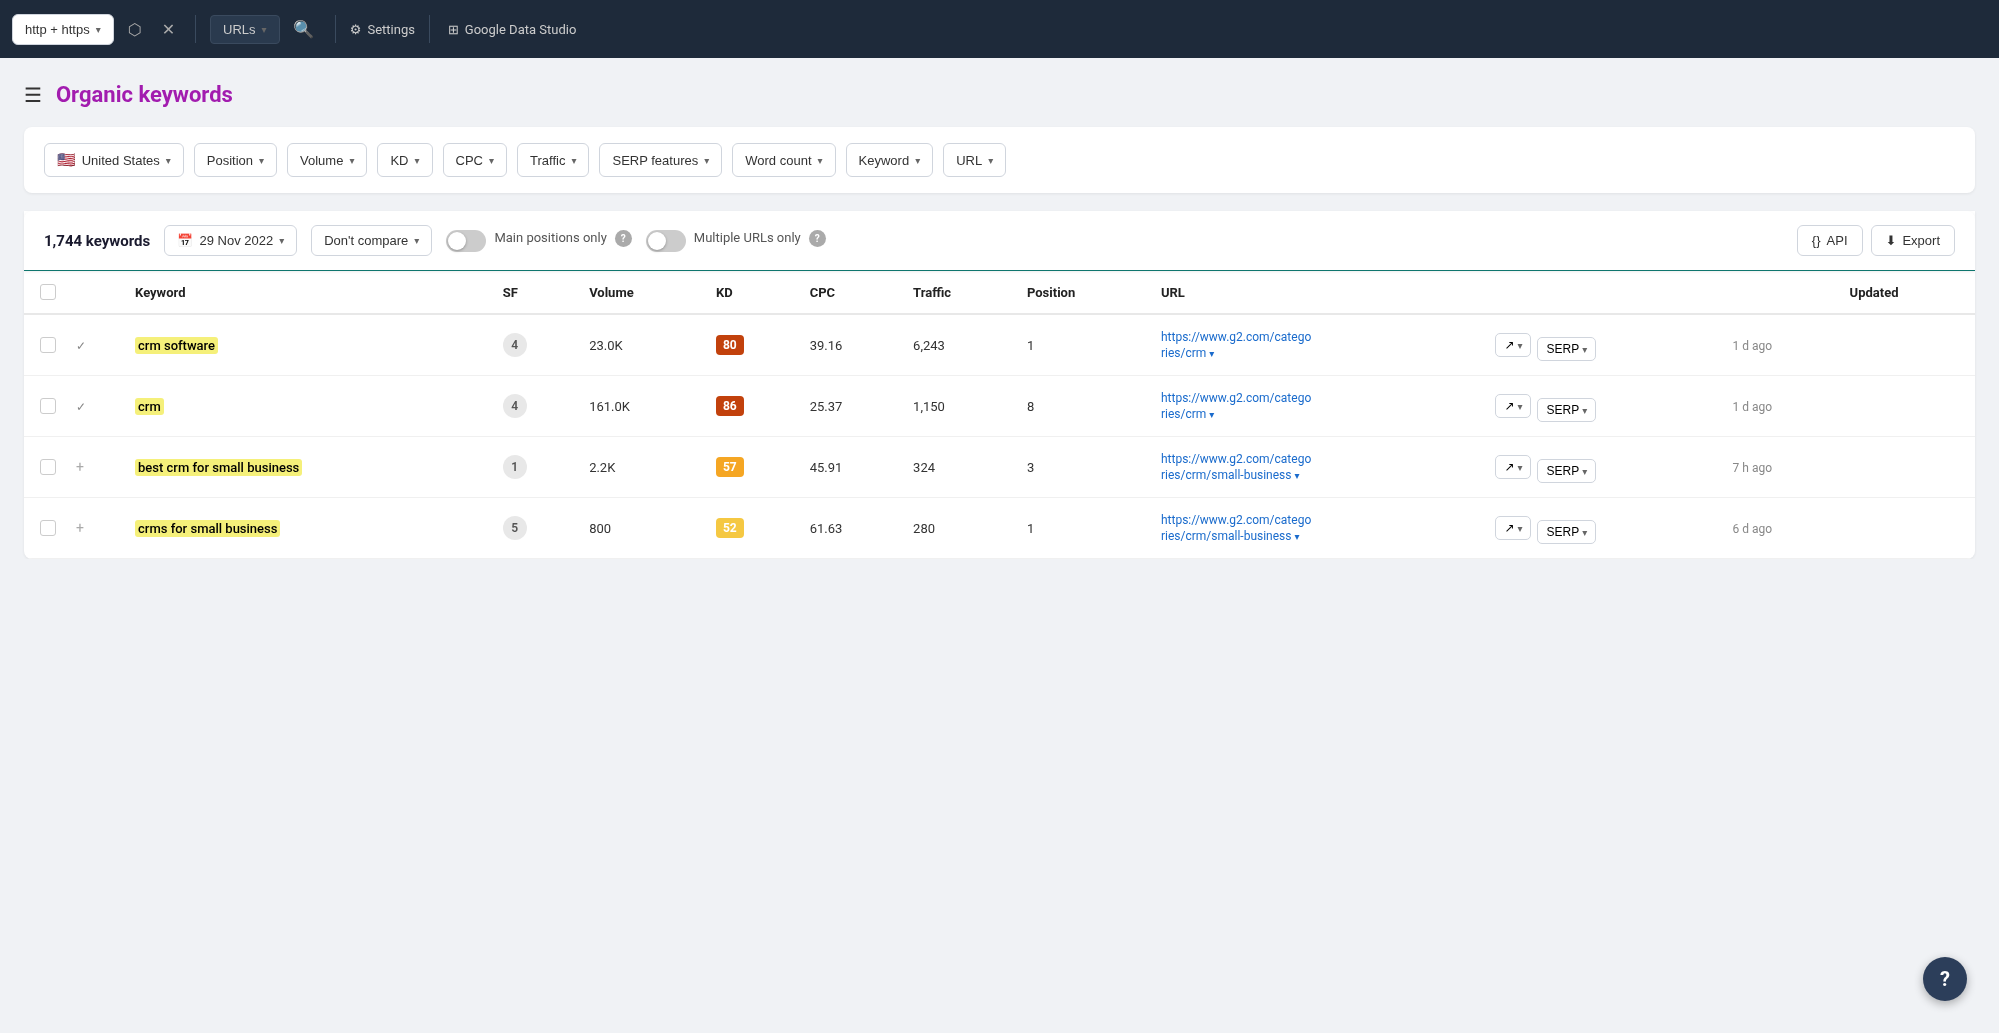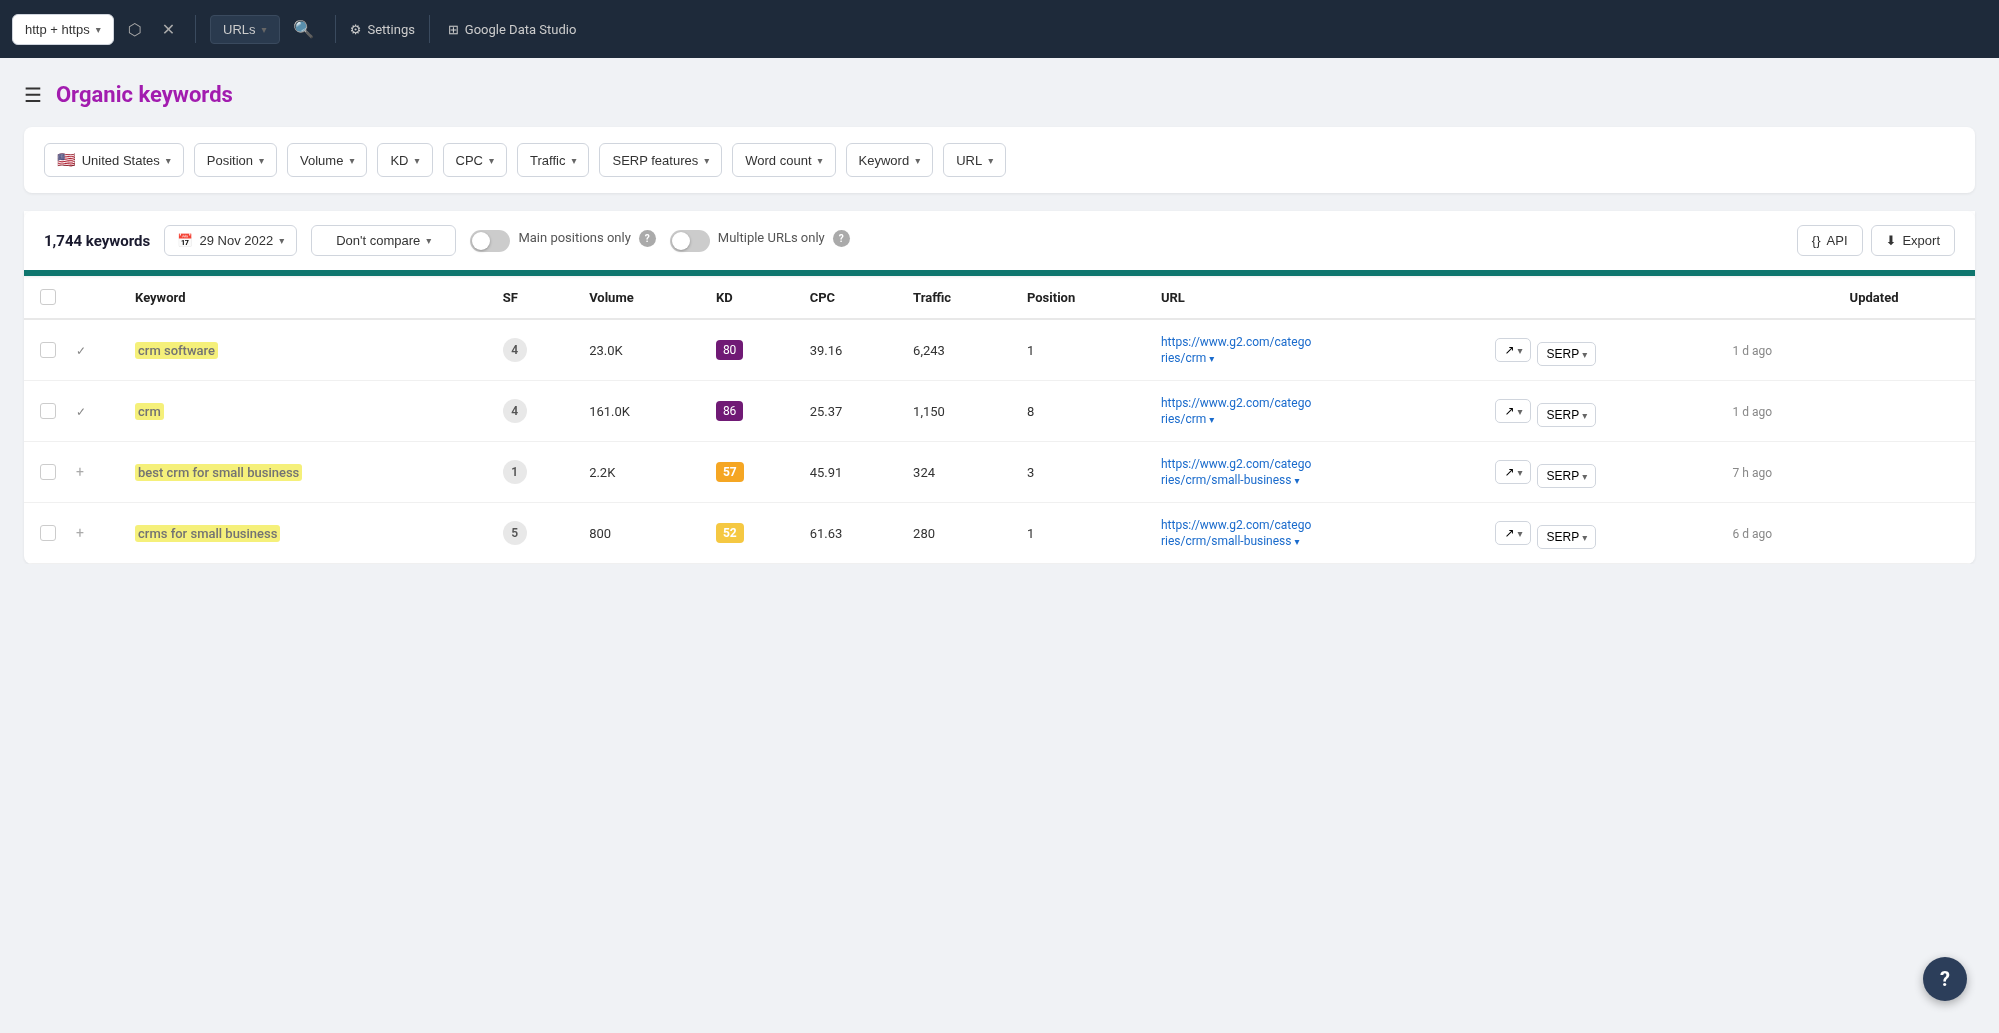--- a/index.html
+++ b/index.html
@@ -24,46 +24,46 @@
     .hamburger { font-size: 20px; cursor: pointer; color: #333; }
     .page-title { font-size: 22px; font-weight: 700; color: #a21caf; }
 
     
     .filter-bar { background: #fff; border-radius: 8px; padding: 16px 20px; display: flex; flex-wrap: wrap; gap: 10px; margin-bottom: 18px; box-shadow: 0 1px 3px rgba(0,0,0,0.07); }
     .filter-btn { border: 1.5px solid #d0d5dd; border-radius: 6px; background: #fff; padding: 7px 12px; font-size: 13px; cursor: pointer; display: flex; align-items: center; gap: 6px; color: #333; font-weight: 500; }
     .flag { font-size: 15px; }
     .chevron { font-size: 10px; color: #666; }
 
     
-    .results-bar { background: #fff; border-radius: 8px; padding: 14px 20px; display: flex; align-items: center; gap: 14px; margin-bottom: 0; box-shadow: 0 1px 3px rgba(0,0,0,0.07); border-bottom: 6px solid #0f766e; border-bottom-left-radius: 0; border-bottom-right-radius: 0; }
+    .results-bar { background: #fff; border-radius: 8px; padding: 14px 20px; display: flex; align-items: center; gap: 14px; margin-bottom: 0; box-shadow: 0 1px 3px rgba(0,0,0,0.07); border-bottom: 1px solid #0f766e; border-bottom-left-radius: 0; border-bottom-right-radius: 0; }
     .keywords-count { font-weight: 700; font-size: 15px; white-space: nowrap; }
     .date-btn { border: 1.5px solid #d0d5dd; border-radius: 6px; background: #fff; padding: 7px 12px; font-size: 13px; cursor: pointer; display: flex; align-items: center; gap: 6px; color: #333; }
-    .compare-btn { border: 1.5px solid #d0d5dd; border-radius: 6px; background: #fff; padding: 7px 24px; font-size: 13px; cursor: pointer; display: flex; align-items: center; gap: 6px; color: #333; }
+    .compare-btn { border: 1.5px solid #d0d5dd; border-radius: 6px; background: #fff; padding: 7px 12px; font-size: 13px; cursor: pointer; display: flex; align-items: center; gap: 6px; color: #333; }
     .toggle-group { display: flex; align-items: flex-start; gap: 8px; font-size: 13px; color: #555; }
     .toggle { width: 40px; height: 22px; background: #ccc; border-radius: 11px; position: relative; cursor: pointer; }
     .toggle-knob { width: 18px; height: 18px; background: #fff; border-radius: 50%; position: absolute; top: 2px; left: 2px; transition: left 0.2s; box-shadow: 0 1px 3px rgba(0,0,0,0.3); }
     .help-icon { width: 17px; height: 17px; border-radius: 50%; background: #aaa; color: #fff; font-size: 10px; display: inline-flex; align-items: center; justify-content: center; cursor: pointer; font-weight: 700; }
     .results-bar-right { margin-left: auto; display: flex; gap: 8px; }
     .api-btn { border: 1.5px solid #d0d5dd; border-radius: 6px; background: #fff; padding: 7px 14px; font-size: 13px; cursor: pointer; display: flex; align-items: center; gap: 6px; color: #333; font-weight: 500; }
     .export-btn { border: 1.5px solid #d0d5dd; border-radius: 6px; background: #fff; padding: 7px 14px; font-size: 13px; cursor: pointer; display: flex; align-items: center; gap: 6px; color: #333; font-weight: 500; }
 
     
     .table-wrap { background: #fff; border-radius: 0 0 8px 8px; box-shadow: 0 1px 3px rgba(0,0,0,0.07); overflow: hidden; }
     table { width: 100%; border-collapse: collapse; }
     thead tr { border-bottom: 2px solid #e8e8e8; }
     thead th { padding: 13px 10px; font-size: 13px; font-weight: 700; color: #222; text-align: left; white-space: nowrap; }
     thead th:first-child { padding-left: 16px; width: 30px; }
     tbody tr { border-bottom: 1px solid #f0f0f0; }
     tbody td { padding: 14px 10px; font-size: 13px; color: #333; vertical-align: middle; }
     tbody td:first-child { padding-left: 16px; }
     .checkbox { width: 16px; height: 16px; border: 1.5px solid #ccc; border-radius: 3px; cursor: pointer; }
     .check-icon { color: #888; font-size: 12px; }
     .plus-icon { color: #aaa; font-size: 14px; }
-    .keyword-highlight { background: #f5f07a; border-radius: 3px; padding: 1px 3px; font-weight: 500; color: #737373; }
-    .kd-badge-red { background: #701a75; color: #fff; border-radius: 4px; padding: 3px 7px; font-weight: 400; font-size: 12px; display: inline-block; }
+    .keyword-highlight { background: #f5f07a; border-radius: 3px; padding: 1px 3px; font-weight: 500; color: #000000; }
+    .kd-badge-red { background: #c2410c; color: #fff; border-radius: 4px; padding: 3px 7px; font-weight: 700; font-size: 12px; display: inline-block; }
     .kd-badge-orange { background: #f5a623; color: #fff; border-radius: 4px; padding: 3px 7px; font-weight: 700; font-size: 12px; display: inline-block; }
     .kd-badge-yellow { background: #f5c842; color: #fff; border-radius: 4px; padding: 3px 7px; font-weight: 700; font-size: 12px; display: inline-block; }
     .sf-badge { background: #e8e8e8; border-radius: 50%; width: 24px; height: 24px; display: inline-flex; align-items: center; justify-content: center; font-size: 12px; font-weight: 600; color: #555; }
     .url-link { color: #1a6bcc; text-decoration: none; font-size: 12px; }
     .url-dropdown { color: #1a6bcc; font-size: 10px; cursor: pointer; }
     .url-actions { display: flex; align-items: center; gap: 6px; }
     .trend-btn { border: 1.5px solid #d0d5dd; border-radius: 5px; background: #fff; padding: 4px 8px; cursor: pointer; display: flex; align-items: center; gap: 3px; font-size: 12px; }
     .serp-btn { border: 1.5px solid #d0d5dd; border-radius: 5px; background: #fff; padding: 4px 8px; cursor: pointer; display: flex; align-items: center; gap: 3px; font-size: 12px; margin-top: 8px; }
     .updated-text { color: #888; font-size: 12px; white-space: nowrap; }
 

